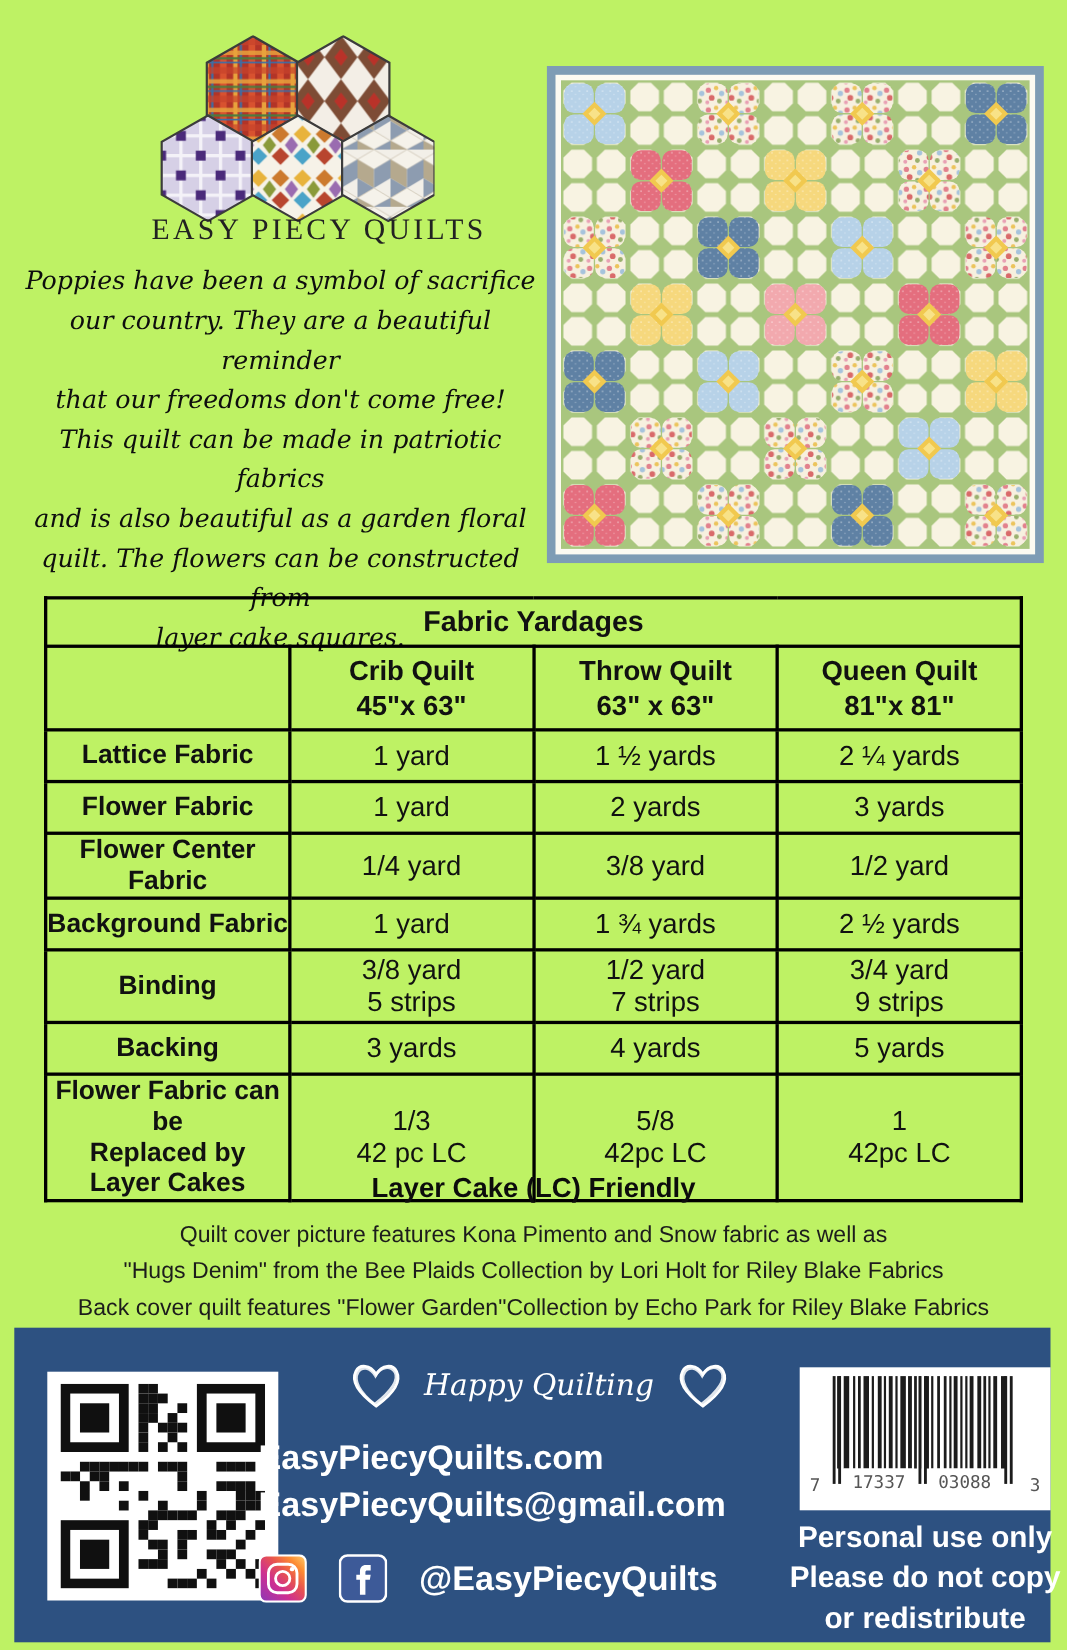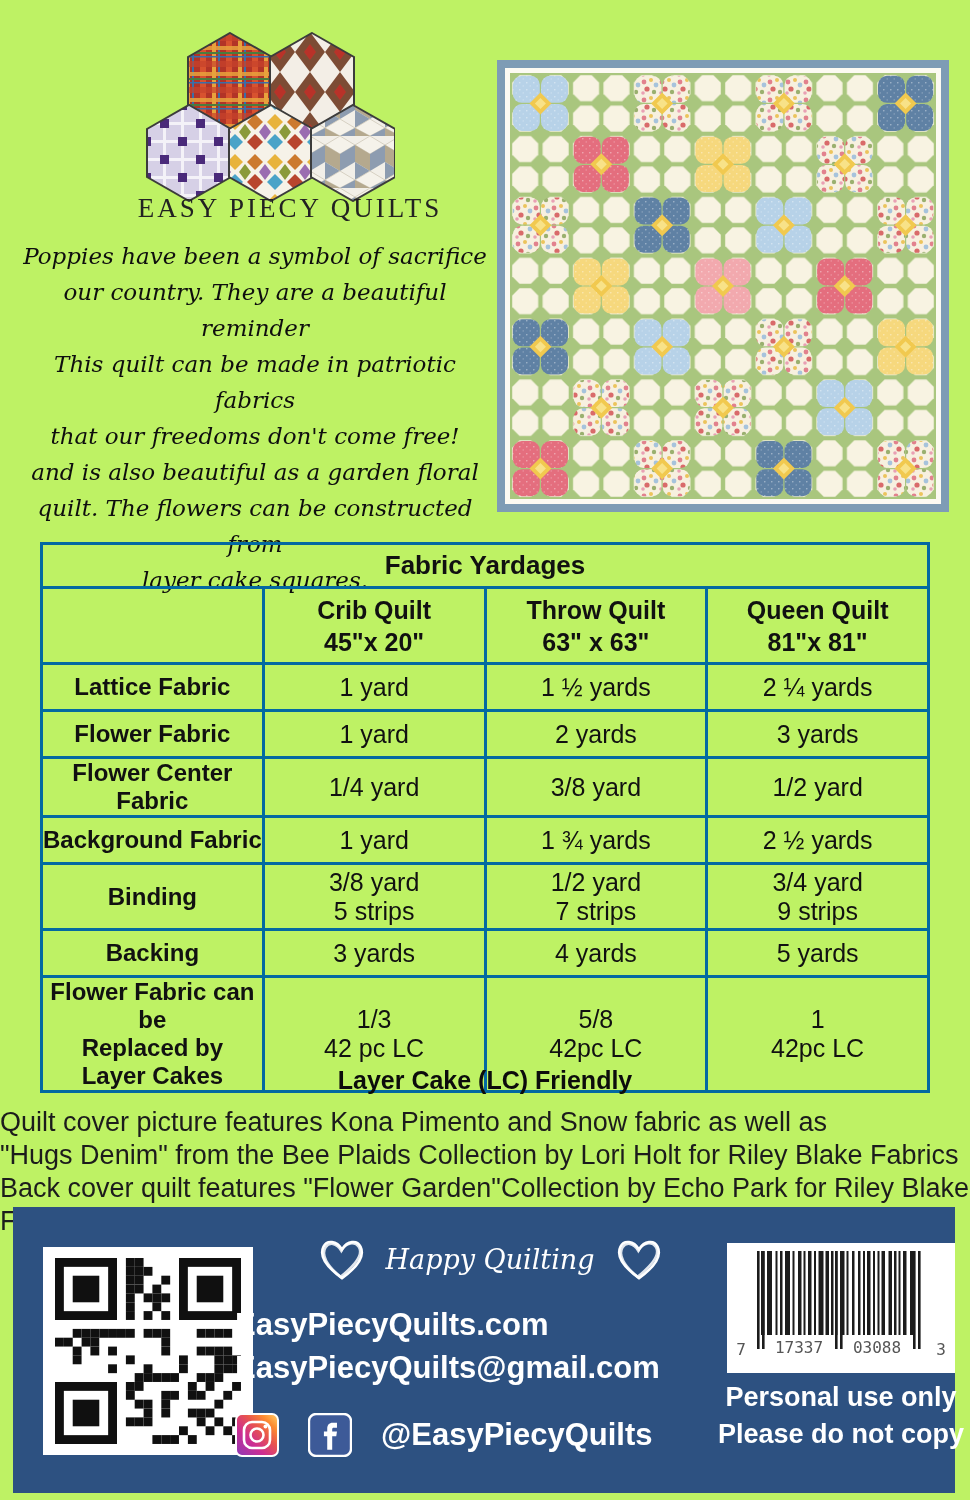--- a/index.html
+++ b/index.html
@@ -22,37 +22,37 @@
     font-family:"DejaVu Serif", serif; font-style:italic;
     font-size:23px; line-height:36px; color:#0e0e0e; font-weight:500;
   }
   
   #quilt { position:absolute; left:497px; top:60px; width:452px; height:452px; }
   
   #yardage-table {
     position:absolute; left:40px; top:542px; width:890px;
     border-collapse:collapse; table-layout:fixed;
   }
-  #yardage-table td { border:3px solid #0369a1; text-align:center; vertical-align:middle; white-space:pre-line; }
+  #yardage-table td { border:3px solid #000000; text-align:center; vertical-align:middle; white-space:pre-line; }
   #yardage-table .tbl-title { font-weight:bold; font-size:26px; height:44px; }
   #yardage-table .col-h { font-weight:bold; font-size:25px; height:76px; line-height:32px; }
   #yardage-table .corner { }
   #yardage-table .row-l { font-weight:bold; font-size:24px; line-height:28px; }
   #yardage-table .val { font-size:25px; line-height:29px; }
   #yardage-table tr.r-normal td { height:47px; }
   #yardage-table tr.r-tall td { height:66px; }
   #yardage-table tr.r-xtall td { height:92px; }
   
   #lc-note {
     position:absolute; left:40px; top:1066px; width:890px; text-align:center;
     font-weight:bold; font-size:25px; color:#0c0c0c;
   }
   #credits {
-    position:absolute; left:0; top:1106px; width:970px; text-align:left;
-    font-size:27px; line-height:33px; color:#1c1c1c;
+    position:absolute; left:0; top:1106px; width:970px; text-align:center;
+    font-size:21px; line-height:33px; color:#1c1c1c;
   }
   
   #footer { position:absolute; left:13px; top:1207px; width:942px; height:286px; background:#2d5181; }
   #qr-box { position:absolute; left:30px; top:40px; width:210px; height:208px; background:#ffffff; }
   #qr-box svg { position:absolute; left:12px; top:11px; }
   #tagline-row {
     position:absolute; left:222px; top:16px; width:510px; height:72px;
     display:flex; align-items:center; justify-content:center; gap:16px;
   }
   #tagline {
@@ -143,22 +143,22 @@
       <polygon points="44,73 86,97 86,145 44,169 2,145 2,97" fill="url(#hx-purp)"></polygon>
       <polygon points="126,73 168,97 168,145 126,169 84,145 84,97" fill="url(#hx-multi)"></polygon>
       <polygon points="208,73 250,97 250,145 208,169 166,145 166,97" fill="url(#hx-tumb)"></polygon>
     </g>
   </svg>
   <div id="brand-name">EASY PIECY QUILTS</div>
 
   <div id="intro">
     <div>Poppies have been a symbol of sacrifice</div>
     <div>our country.  They are a beautiful reminder</div>
+    <div>that our freedoms don't come free!</div>
     <div>This quilt can be made in patriotic fabrics</div>
-    <div>that our freedoms don't come free!</div>
     <div>and is also beautiful as a garden floral</div>
     <div>quilt.  The flowers can be constructed from</div>
     <div>layer cake squares.</div>
   </div>
 
   <div id="quilt"><svg width="452" height="452" viewBox="0 0 452 452">
       <defs>
           <pattern id="lat" x="13" y="13" width="30.428571428571427" height="30.428571428571427" patternUnits="userSpaceOnUse">
     <rect width="30.428571428571427" height="30.428571428571427" fill="#a9c67e"></rect>
     <path d="M9.5,2.2 H20.928571428571427 L28.228571428571428,9.5 V20.928571428571427 L20.928571428571427,28.228571428571428 H9.5 L2.2,20.928571428571427 V9.5 Z" fill="#f8f3e2"></path>
@@ -404,21 +404,21 @@
     </svg></div>
 
   <table id="yardage-table">
       <tbody>
         <tr>
           <td class="tbl-title" colspan="4">Fabric Yardages</td>
         </tr>
         <tr>
           <td class="corner" style="width:305px"></td>
           <td class="col-h" style="width:195px">Crib Quilt
-45"x 20"</td>
+45"x 63"</td>
           <td class="col-h" style="width:190px">Throw Quilt
 63" x 63"</td>
           <td class="col-h" style="width:200px">Queen Quilt
 81"x 81"</td>
         </tr>
         <tr class="r-normal">
           <td class="row-l">Lattice Fabric</td>
           <td class="val">1 yard</td>
           <td class="val">1 ½ yards</td>
           <td class="val">2 ¼ yards</td>
@@ -681,16 +681,17 @@
       <g font-family="DejaVu Sans Mono, monospace" font-size="16" fill="#555555">
         <text x="14" y="112" text-anchor="middle">7</text>
         <text x="72" y="110" text-anchor="middle">17337</text>
         <text x="150" y="110" text-anchor="middle">03088</text>
         <text x="214" y="112" text-anchor="middle">3</text>
       </g>
     </svg></div>
     <div id="usage">
       <div>Personal use only</div>
       <div>Please do not copy</div>
+      <div>or redistribute</div>
     </div>
   </div>
 
 </div>
 
 </body></html>

